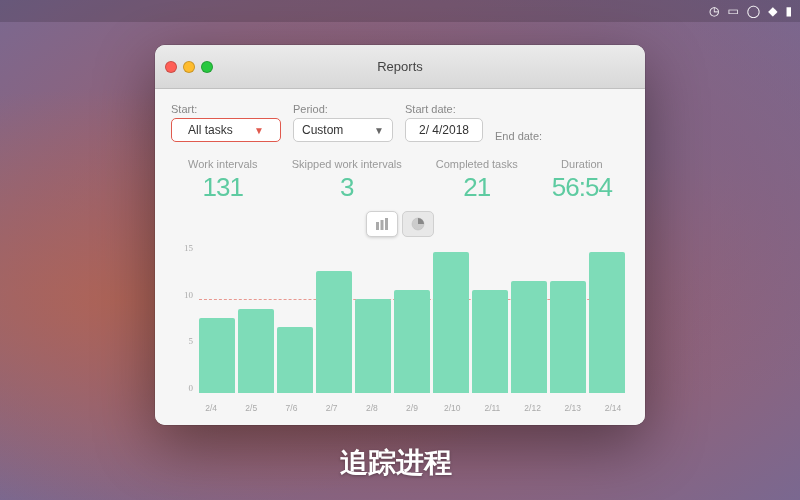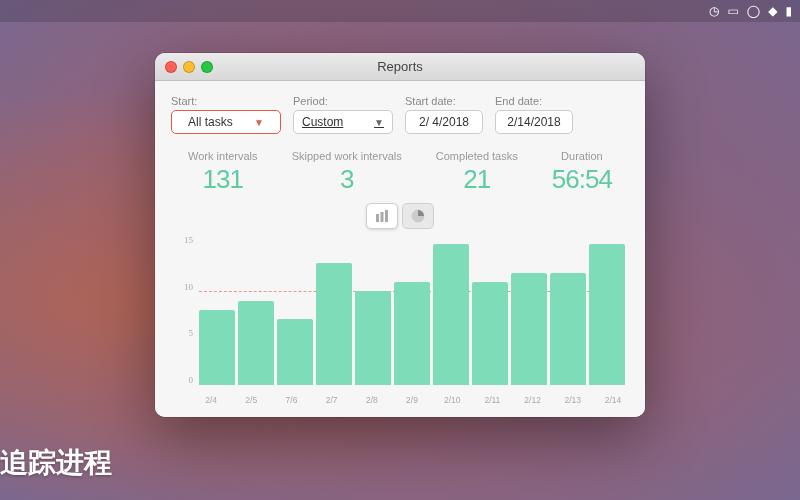--- a/index.html
+++ b/index.html
@@ -54,21 +54,21 @@
       width: 490px;
       background: #f5f5f5;
       border-radius: 10px;
       box-shadow: 0 20px 60px rgba(0,0,0,0.4), 0 0 0 0.5px rgba(0,0,0,0.2);
       overflow: hidden;
       margin-top: -30px;
     }
 
     .titlebar {
       background: linear-gradient(to bottom, #ebebeb, #d8d8d8);
-      height: 28px;
+      height: 44px;
       display: flex;
       align-items: center;
       justify-content: center;
       position: relative;
       border-bottom: 1px solid #c0c0c0;
     }
 
     .traffic-lights {
       position: absolute;
       left: 10px;
@@ -142,21 +142,20 @@
       border-radius: 5px;
       padding: 4px 8px;
       font-size: 12px;
       color: #333;
       background: white;
       display: flex;
       align-items: center;
       justify-content: space-between;
       min-width: 100px;
       cursor: pointer;
-      text-decoration: underline;
     }
 
     .select-box-normal .chevron {
       color: #666;
       font-size: 10px;
       margin-left: 6px;
     }
 
     .date-field {
       border: 1px solid #ccc;
@@ -294,21 +293,21 @@
       right: 4px;
       border-top: 1.5px dashed #e05a4e;
       opacity: 0.6;
     }
 
     .subtitle-text {
       position: absolute;
       bottom: 18px;
       left: 0;
       right: 8px;
-      text-align: left;
+      text-align: center;
       font-size: 28px;
       font-weight: bold;
       color: white;
       text-shadow: 0 1px 3px rgba(0,0,0,0.3);
       z-index: 5;
     }
   </style>
 </head>
 <body>
 
@@ -355,21 +354,20 @@
         </div>
       </div>
 
       <div class="control-group">
         <span class="control-label">Start date:</span>
         <div class="date-field">2/ 4/2018</div>
       </div>
 
       <div class="control-group">
         <span class="control-label">End date:</span>
-        <div class="date-field">2/14/2018</div>
       </div>
 
     </div>
 
     <div class="stats-row">
 
       <div class="stat-item">
         <span class="stat-label">Work intervals</span>
         <span class="stat-value">131</span>
       </div>

